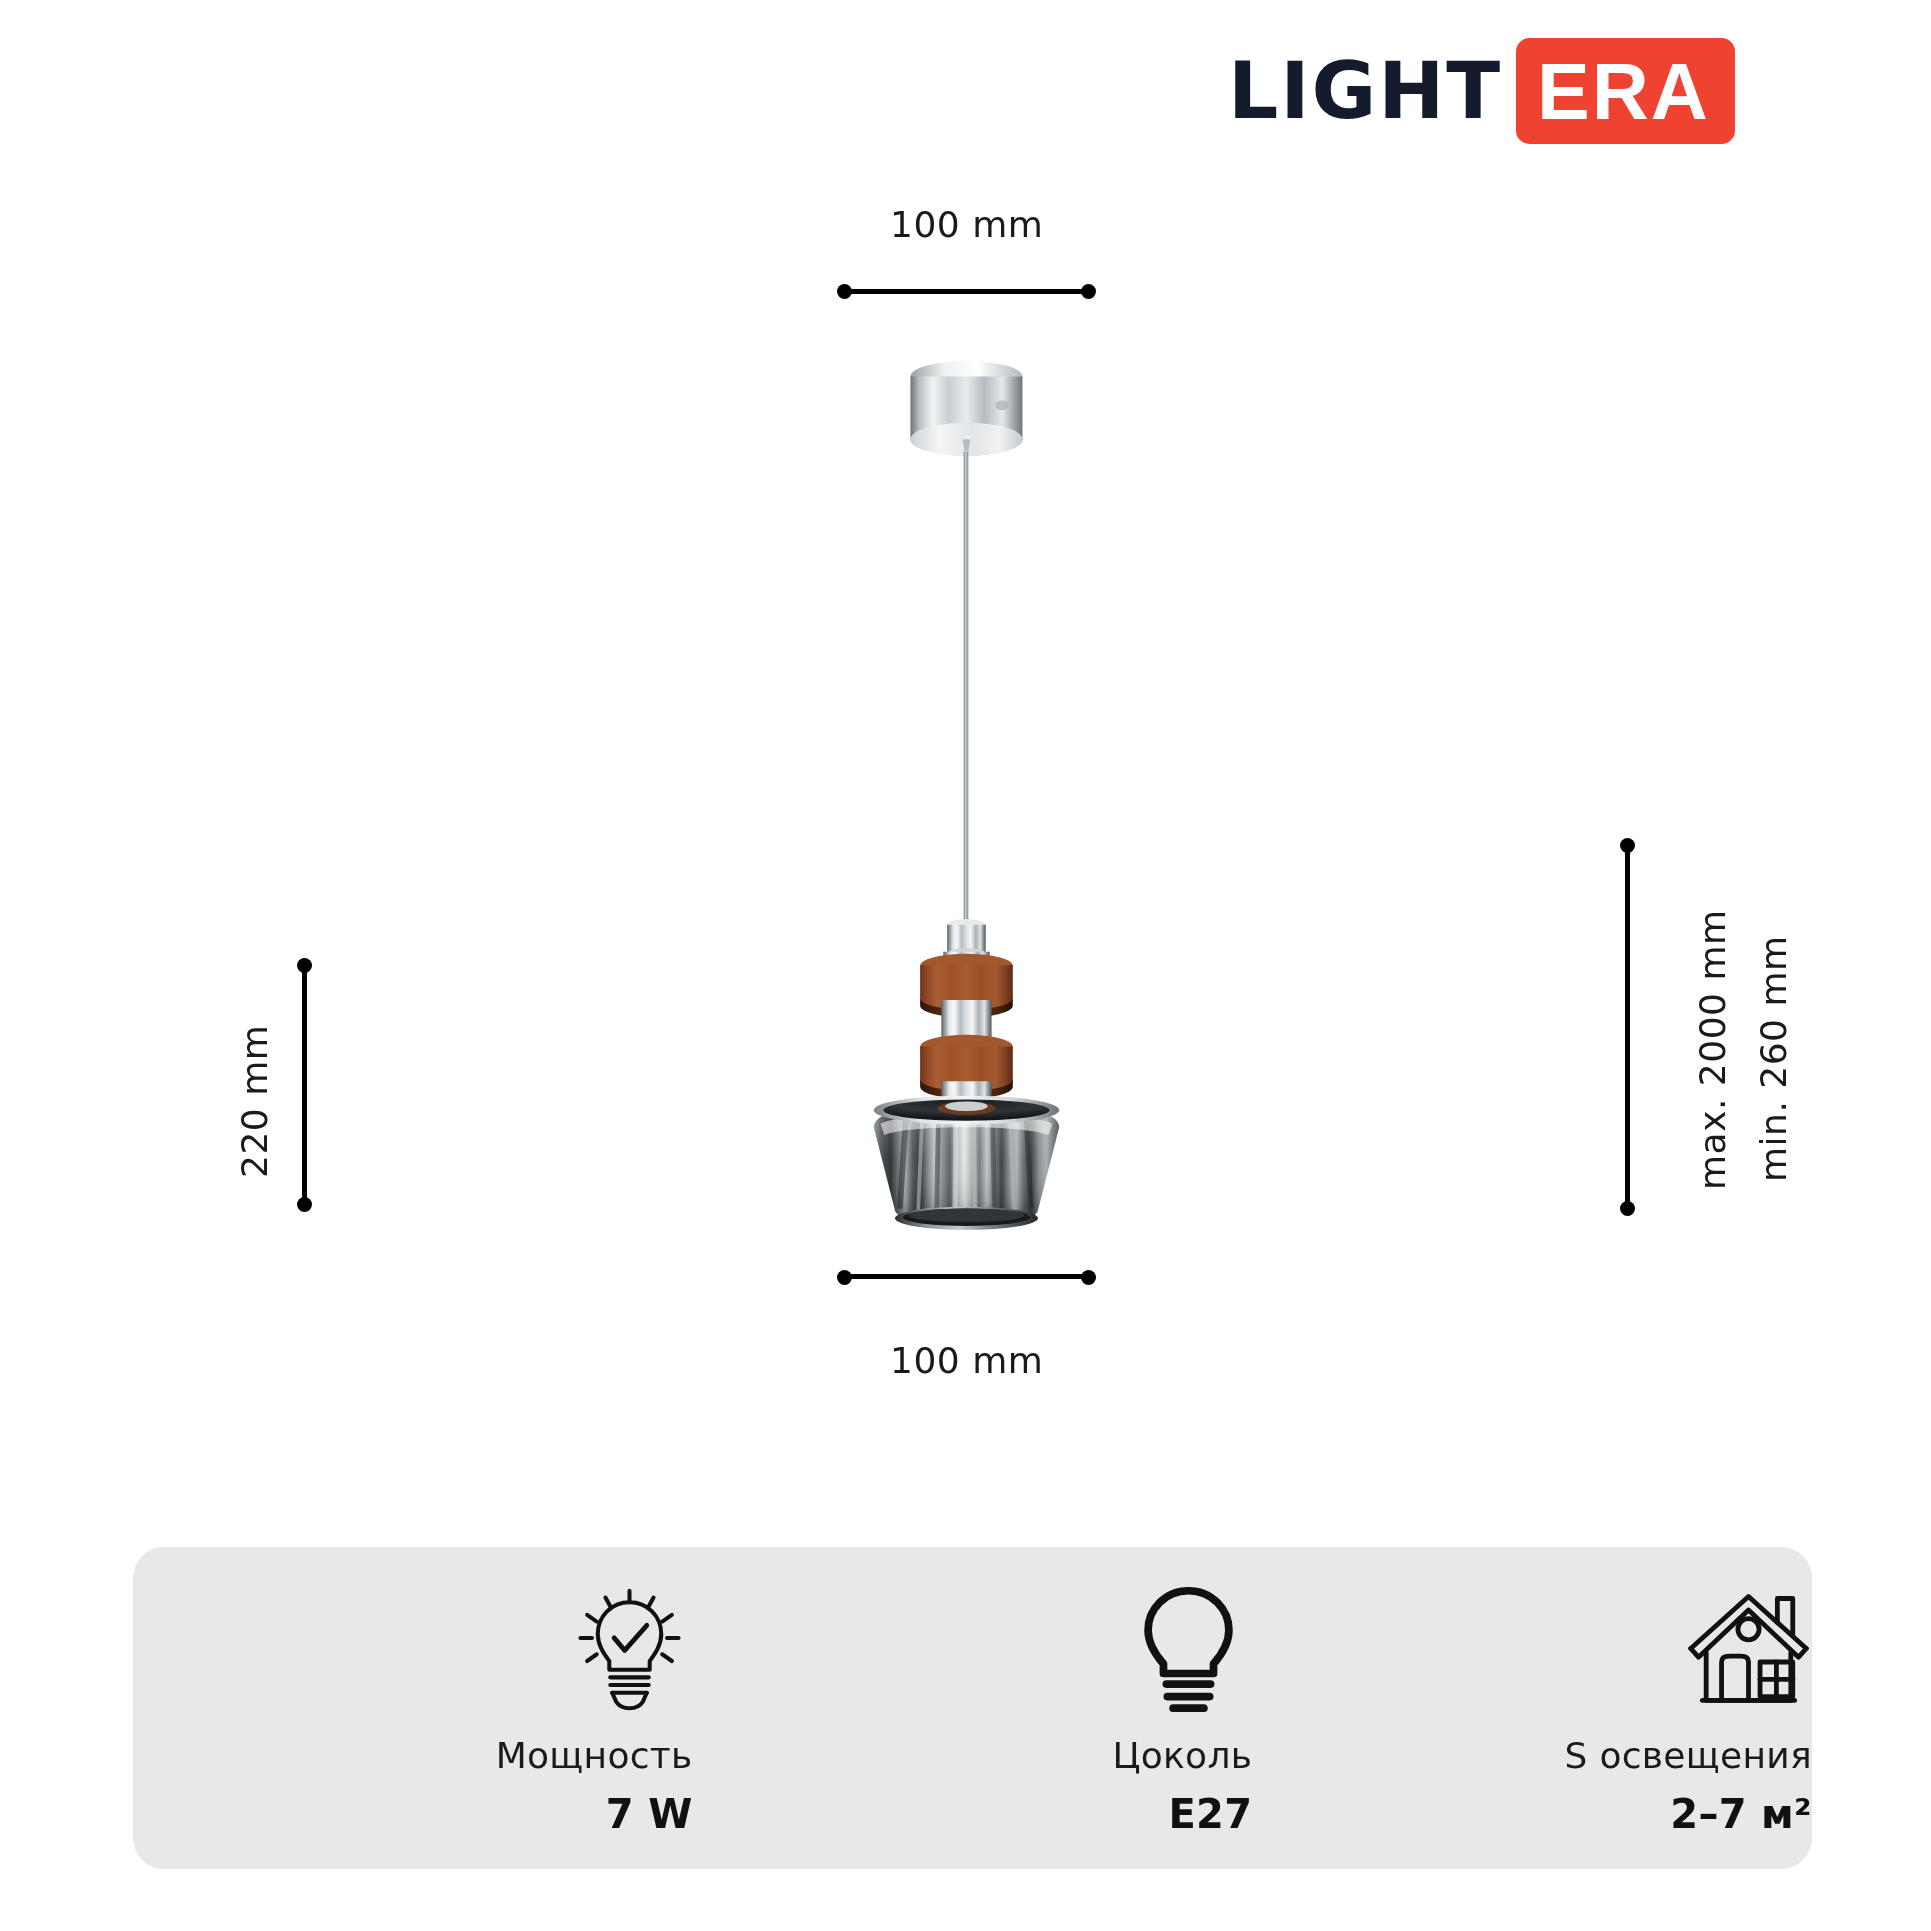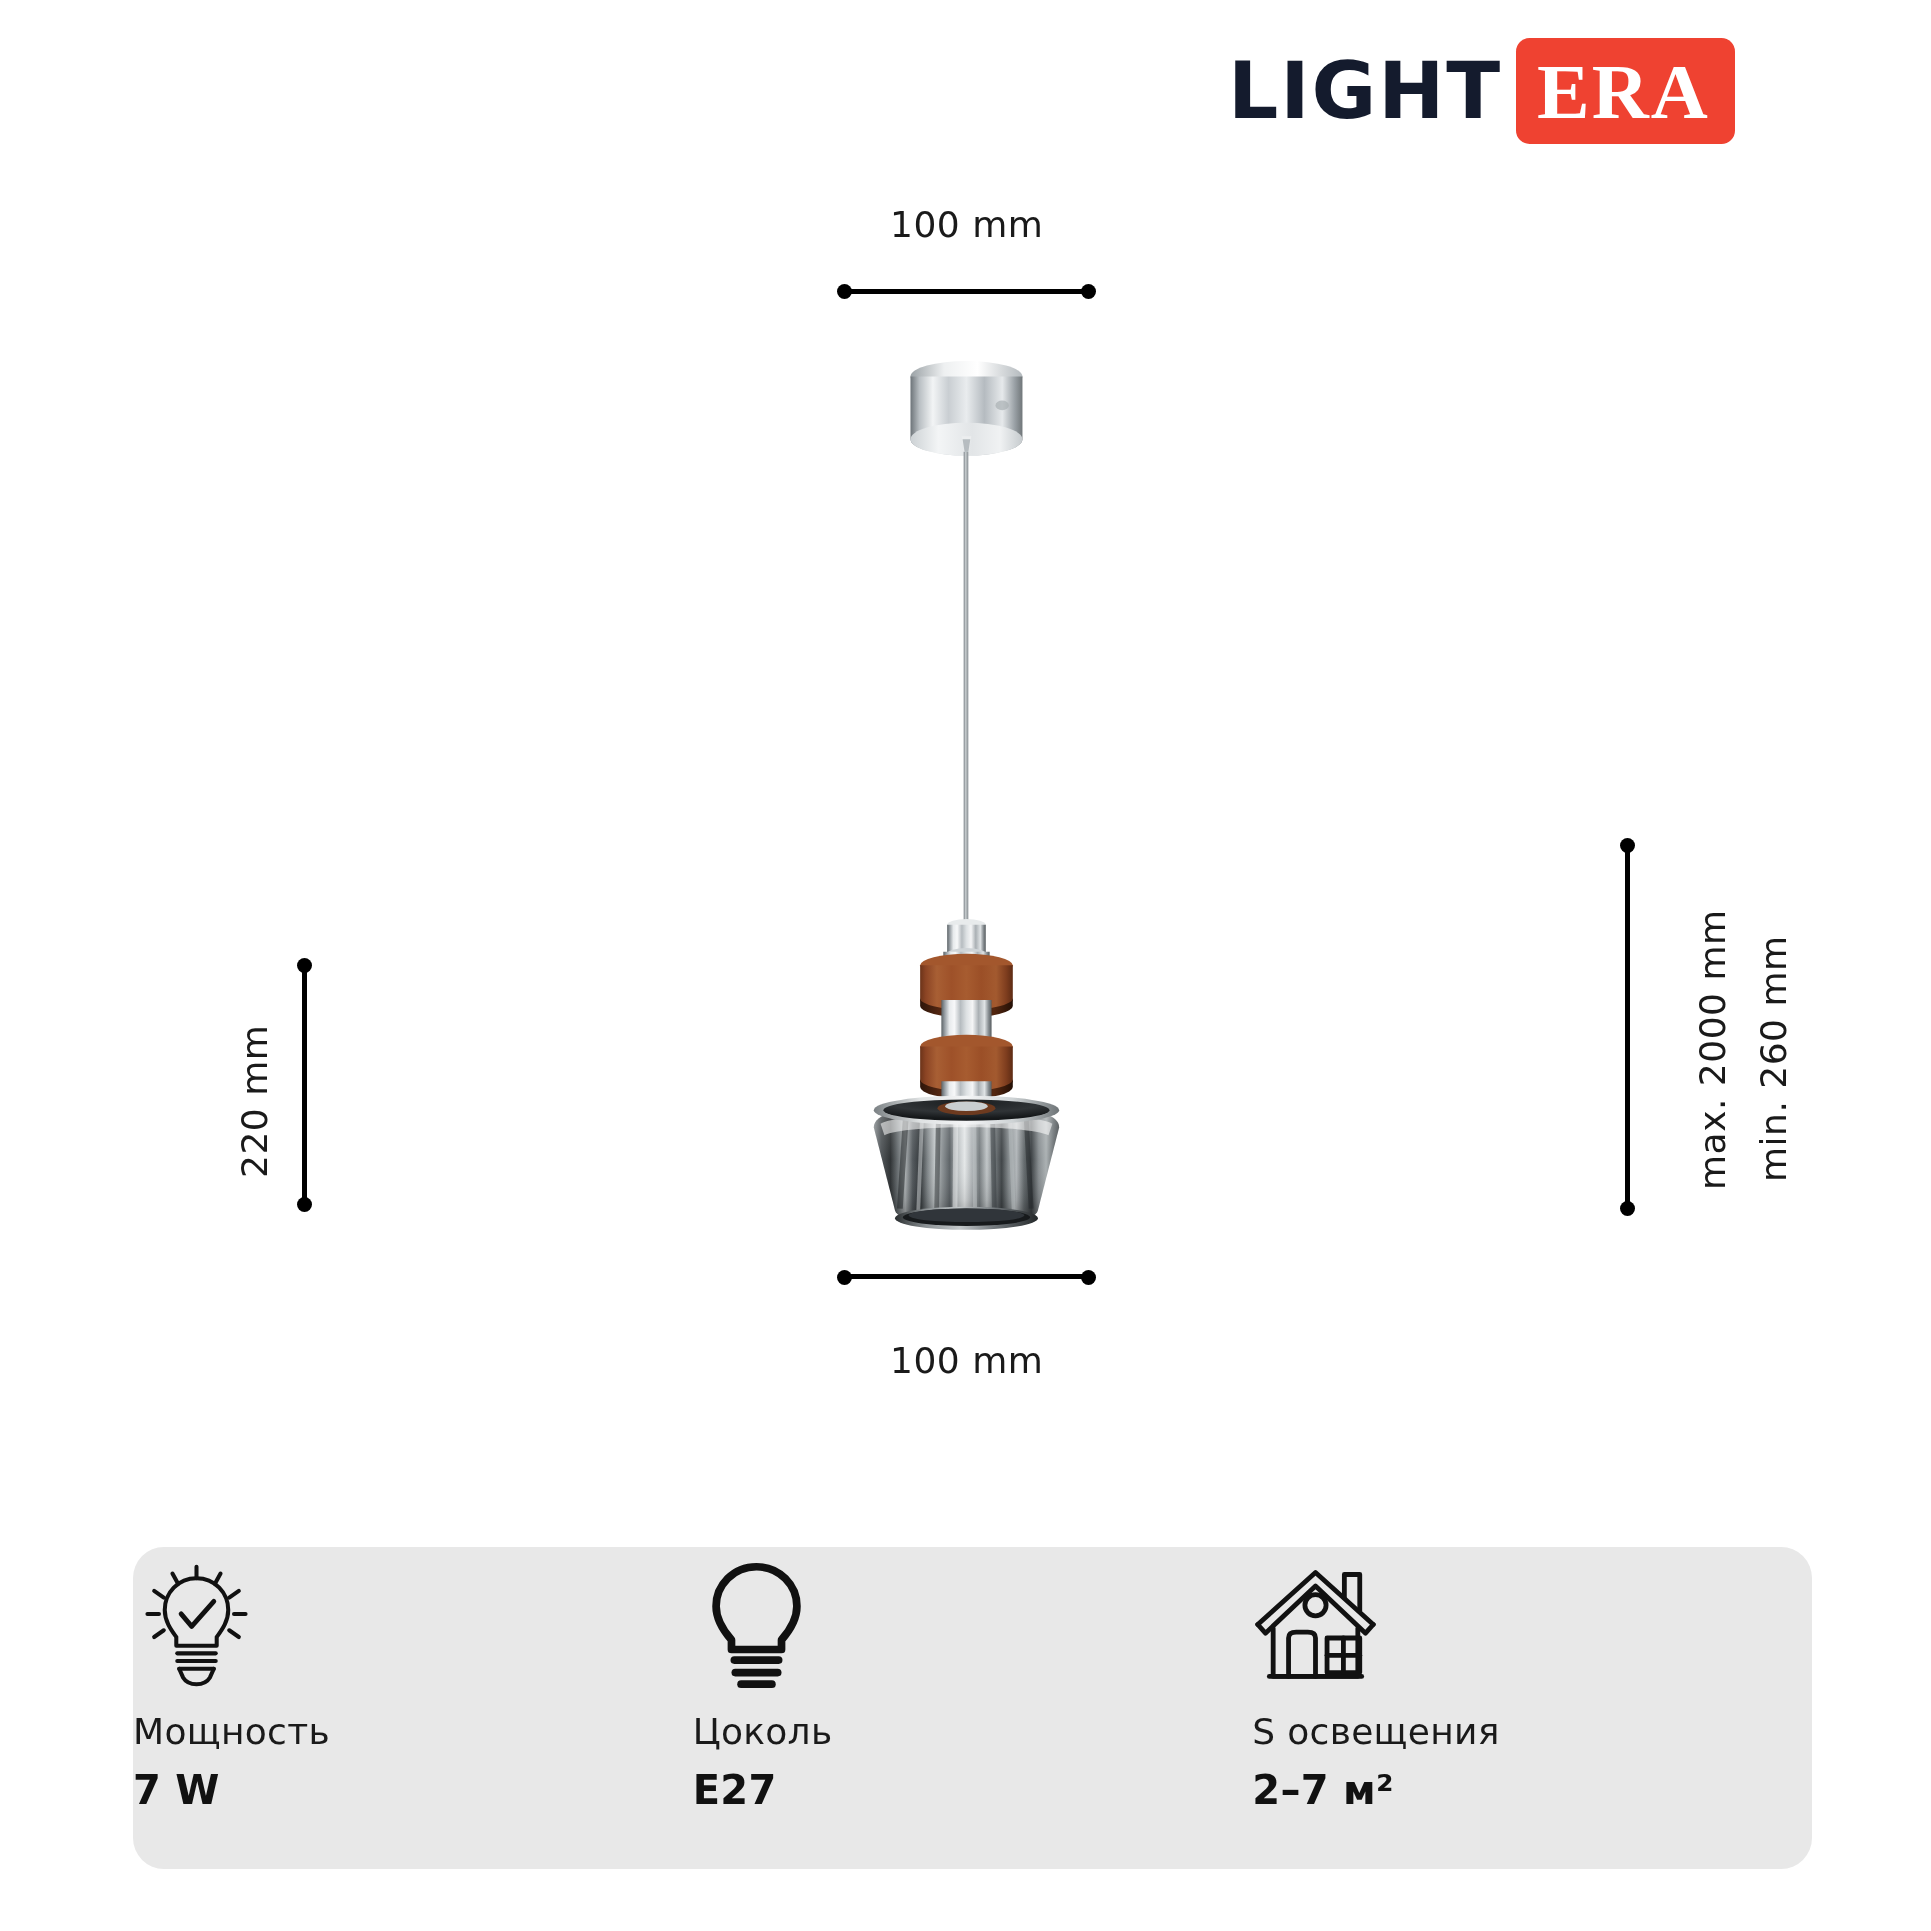--- a/index.html
+++ b/index.html
@@ -35,21 +35,21 @@
     padding-right: 14px;
   }
   #logo-era-box {
     background: #ef4231;
     border-radius: 13.5px;
     padding: 13.5px 25px 13.5px 21px;
     display: flex;
     align-items: center;
   }
   #logo-era {
-    font-family: Liberation Serif, serif;
+    font-family: Liberation Sans, sans-serif;
     font-size: 79px;
     font-weight: 700;
     letter-spacing: 1.9px;
     color: #ffffff;
     line-height: 1;
   }
 
   
   .dim-label {
     position: absolute;
@@ -100,24 +100,24 @@
     width: 1679px;
     height: 322px;
     background: #e8e8e8;
     border-radius: 31px;
     display: flex;
     align-items: flex-start;
     justify-content: space-around;
   }
   .spec-item {
     width: 33.33%;
-    padding-top: 14px;
+    padding-top: 38px;
     display: flex;
     flex-direction: column;
-    align-items: flex-start;
+    align-items: flex-end;
   }
   .spec-icon {
     height: 127px;
     display: flex;
     align-items: center;
     justify-content: center;
   }
   .spec-label {
     margin-top: 23px;
     font-size: 36px;

